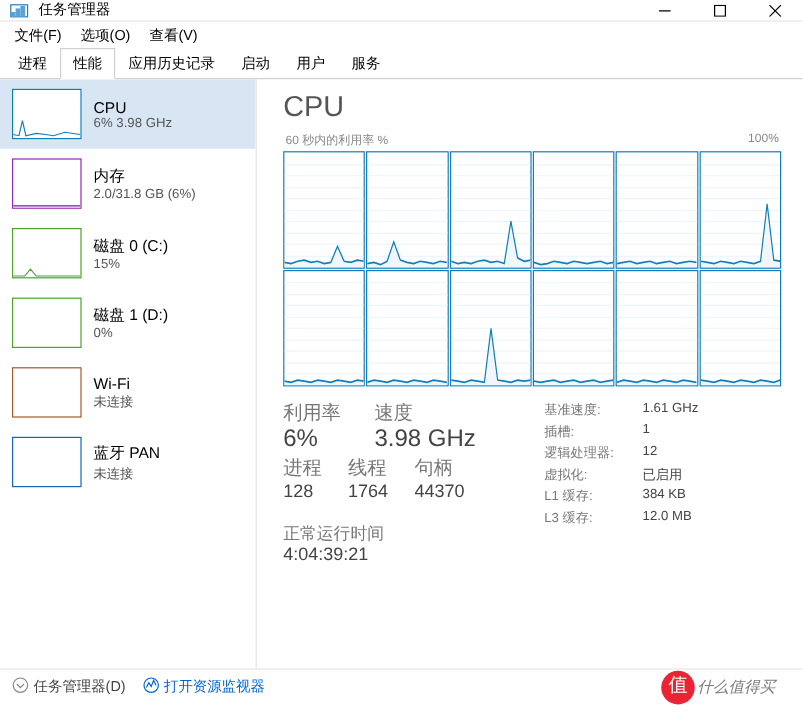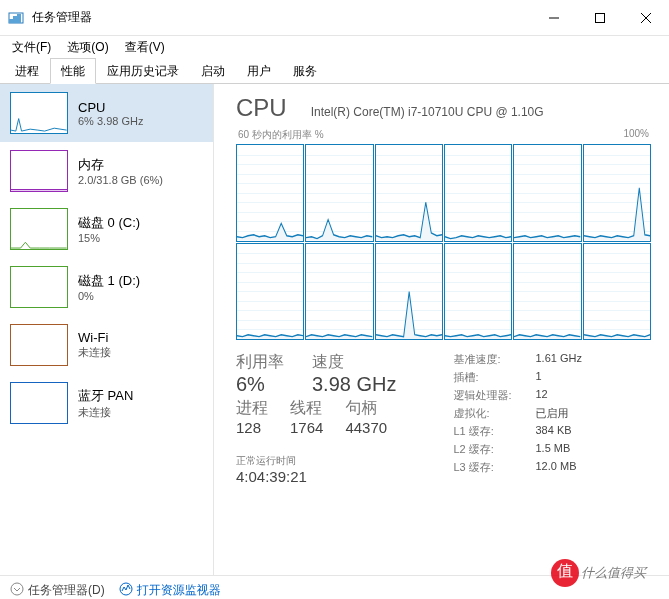--- a/index.html
+++ b/index.html
@@ -1,17 +1,17 @@
 <!DOCTYPE html>
 <html><head>
 <meta charset="utf-8">
 <style>
 * { margin: 0; padding: 0; box-sizing: border-box; font-family: "Microsoft YaHei", "Segoe UI", sans-serif; }
 body { width: 669px; height: 599px; background: #fff; overflow: hidden; position: relative; }
-.titlebar { display: flex; align-items: center; height: 36px; border-bottom: 1px solid #e5e5e5; background: #fff; }
+.titlebar { display: flex; align-items: center; height: 18px; border-bottom: 1px solid #e5e5e5; background: #fff; }
 .titlebar .app-icon { width: 16px; height: 16px; margin: 0 8px; }
 .titlebar .title { font-size: 12px; color: #000; flex: 1; }
 .win-controls { display: flex; }
 .win-btn { width: 46px; height: 30px; display: flex; align-items: center; justify-content: center; cursor: pointer; }
 .menubar { display: flex; height: 22px; align-items: center; padding-left: 4px; font-size: 12px; }
 .menu { padding: 2px 8px; cursor: pointer; }
 .tabs { display: flex; height: 26px; border-bottom: 1px solid #d0d0d0; font-size: 12px; padding-left: 4px; align-items: flex-end; }
 .tab { padding: 4px 10px 3px; cursor: pointer; border: 1px solid transparent; border-bottom: none; position: relative; }
 .tab.active { background: #fff; border: 1px solid #d0d0d0; border-bottom: 1px solid #fff; margin-bottom: -1px; }
 .content { display: flex; height: calc(100% - 108px); }
@@ -36,21 +36,21 @@
 .core { border: 1px solid #117dbb; background: #fff; position: relative; }
 .core .gridline { position: absolute; left: 0; right: 0; border-top: 1px solid #eaf4fb; }
 .stats { display: flex; gap: 20px; }
 .stats-left { flex: 1; }
 .stats-right { flex: 1; font-size: 11px; }
 .stat-row1 { display: flex; gap: 28px; margin-bottom: 2px; }
 .stat-row2 { display: flex; gap: 22px; margin-bottom: 6px; }
 .stat-block .lbl { font-size: 16px; color: #777; }
 .stat-block .val-big { font-size: 20px; color: #444; font-weight: 400; }
 .stat-block .val-med { font-size: 15px; color: #444; }
-.uptime-lbl { font-size: 10px; color: #777; margin-top: 18px; }
+.uptime-lbl { font-size: 14px; color: #777; margin-top: 18px; }
 .uptime-val { font-size: 15px; color: #444; }
 .detail-row { display: flex; margin-bottom: 3px; }
 .detail-row .dlbl { width: 82px; color: #777; }
 .detail-row .dval { color: #444; }
 .footer { display: flex; align-items: center; height: 30px; border-top: 1px solid #e5e5e5; padding: 0 10px; font-size: 12px; gap: 14px; }
 .footer-link { color: #444; cursor: pointer; display: flex; align-items: center; gap: 4px; }
 .footer-link.blue { color: #0066cc; }
 .sparkline-bottom { position: absolute; left: 0; right: 0; bottom: 0; height: 60%; }
 .watermark { position: absolute; right: 8px; bottom: 8px; width: 110px; height: 32px; opacity: 0.85; pointer-events: none; }
 .watermark .logo-circ { display:inline-block; width:28px; height:28px; border-radius:50%; background:#e60012; vertical-align:middle; position:relative; }
@@ -157,21 +157,20 @@
       <div class="side-text">
           <span class="side-name">蓝牙 PAN</span>
           <span class="side-stat">未连接</span>
         </div>
     </div>
   </div>
 
   <div class="main">
     <div class="main-head">
       <span class="cpu-title">CPU</span>
-      <span class="cpu-model">Intel(R) Core(TM) i7-10710U CPU @ 1.10G</span>
     </div>
     <div class="graph-caption">
       <span>60 秒内的利用率 %</span>
       <span>100%</span>
     </div>
     <div class="core-grid">
         <div class="core">
           <div class="gridline" style="top: 10%;"></div>
           <div class="gridline" style="top: 20%;"></div>
           <div class="gridline" style="top: 30%;"></div>
@@ -395,24 +394,20 @@
             <span class="dlbl">逻辑处理器:</span>
             <span class="dval">12</span>
           </div>
         <div class="detail-row">
             <span class="dlbl">虚拟化:</span>
             <span class="dval">已启用</span>
           </div>
         <div class="detail-row">
             <span class="dlbl">L1 缓存:</span>
             <span class="dval">384 KB</span>
-          </div>
-        <div class="detail-row">
-            <span class="dlbl">L2 缓存:</span>
-            <span class="dval">1.5 MB</span>
           </div>
         <div class="detail-row">
             <span class="dlbl">L3 缓存:</span>
             <span class="dval">12.0 MB</span>
           </div>
       </div>
     </div>
   </div>
 </div>
 

